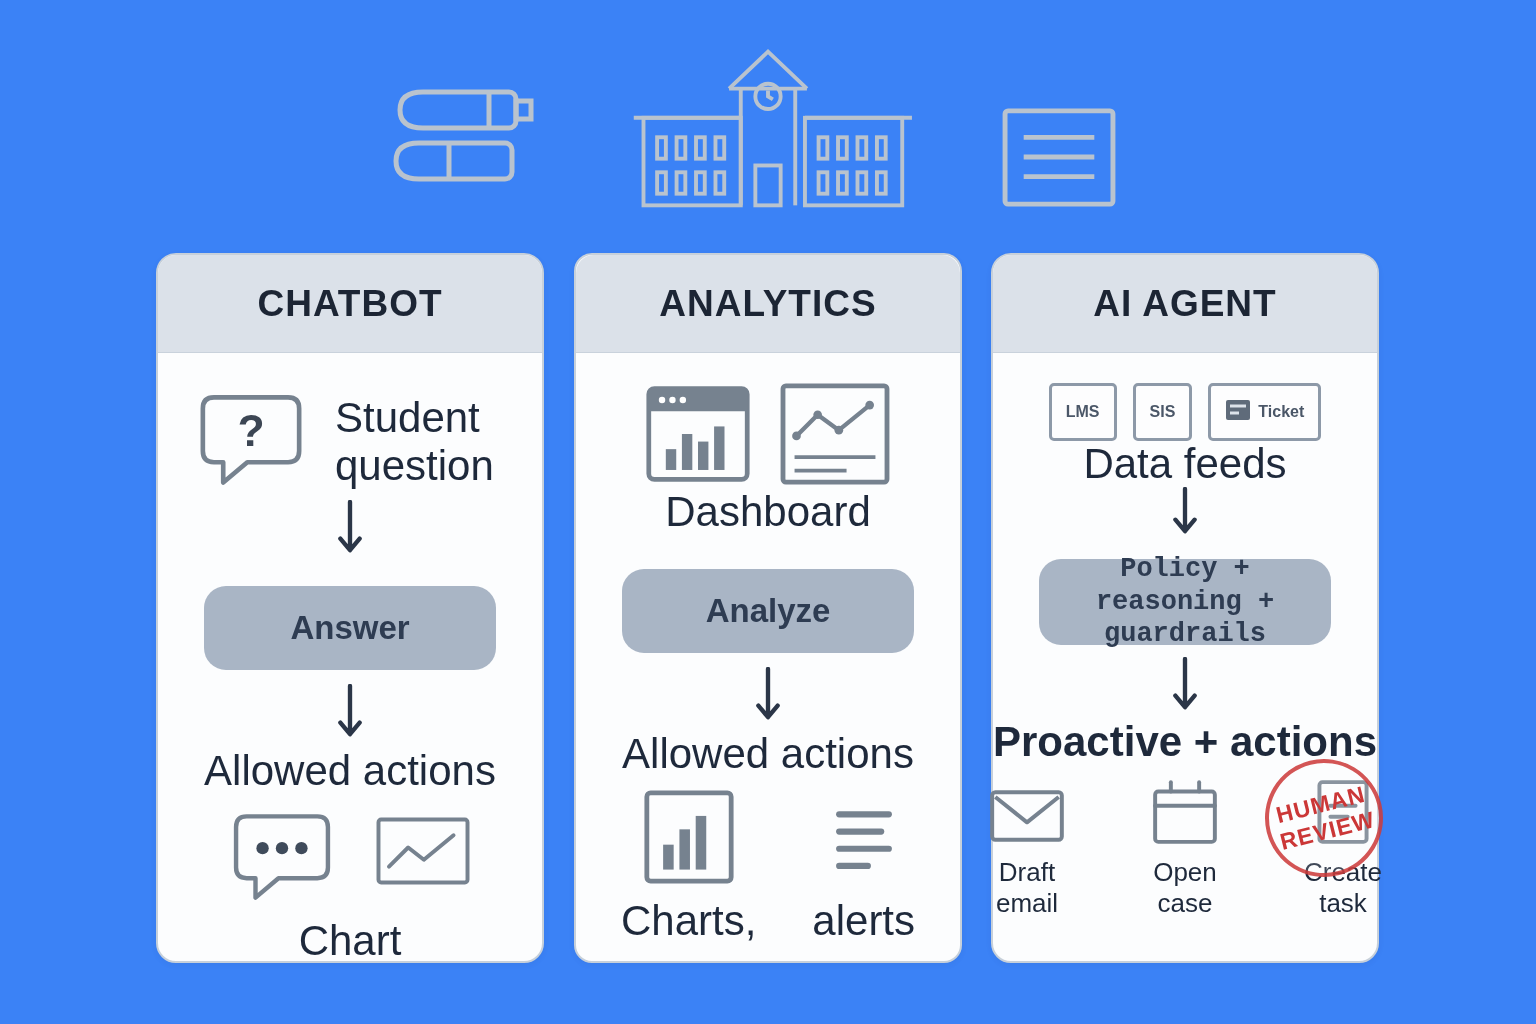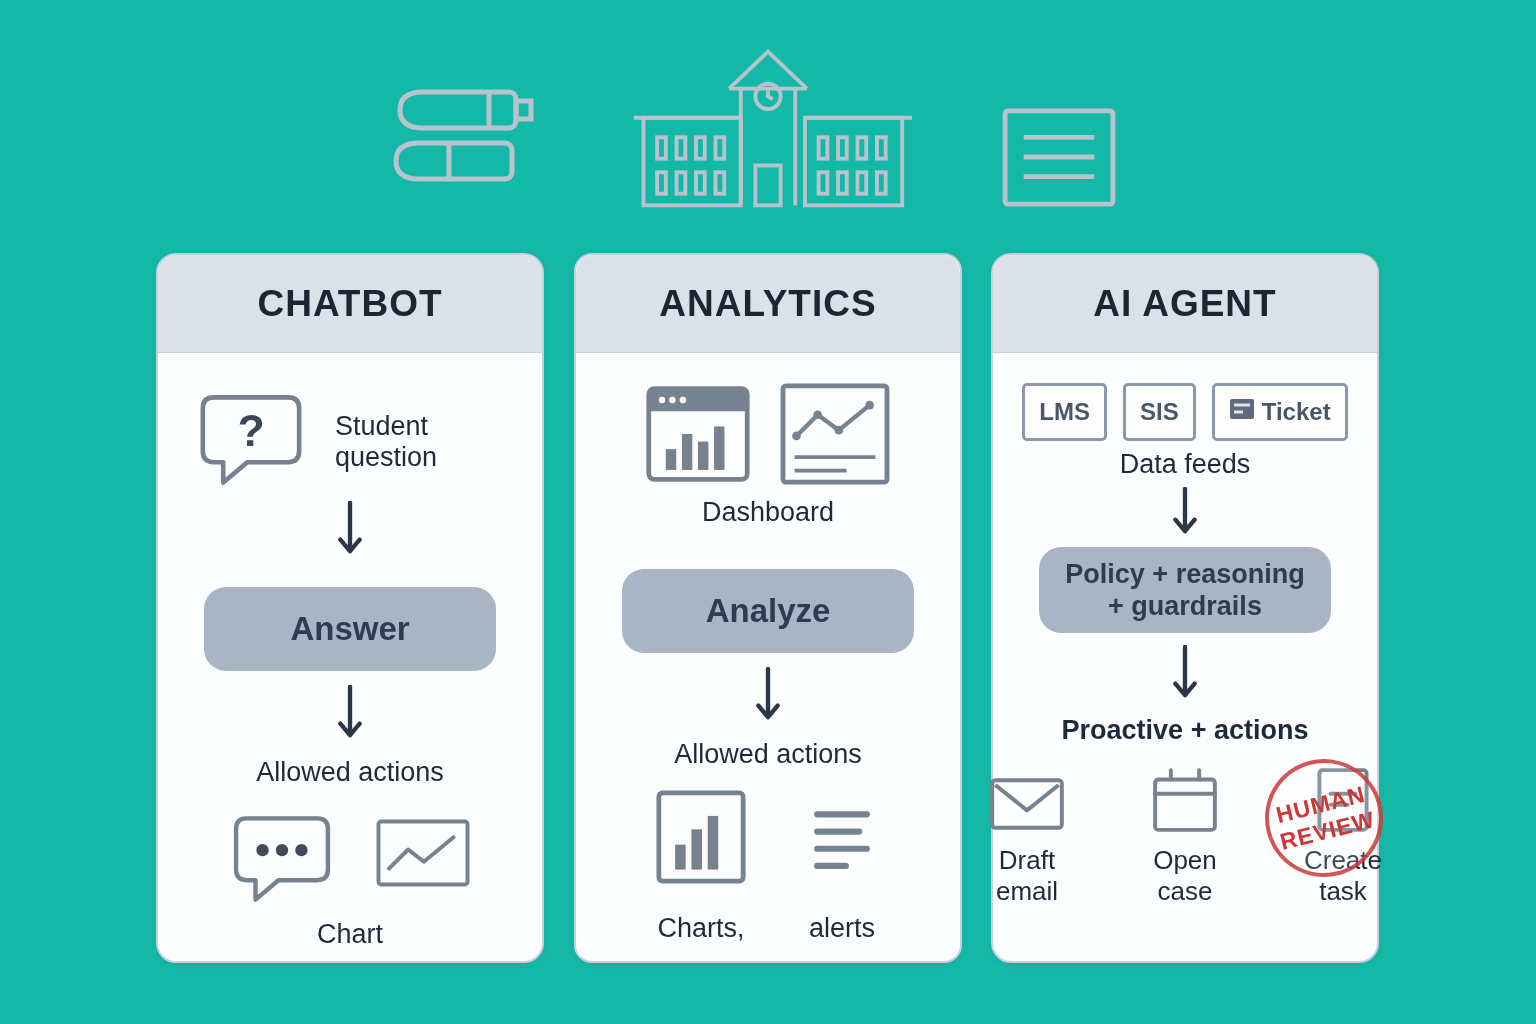--- a/index.html
+++ b/index.html
@@ -2,21 +2,21 @@
 <html><head>
 <meta charset="utf-8">
 <style>
   * { margin:0; padding:0; box-sizing:border-box; }
   html,body { width:1536px; height:1024px; }
   body {
     font-family:"Liberation Sans", sans-serif;
     background:#f5f6f8;
     overflow:hidden;
   }
-  .canvas { position:relative; width:1536px; height:1024px; background:#14b8a6; }
+  .canvas { position:relative; width:1536px; height:1024px; background:#3b82f6; }
 
   
   .decor { position:absolute; }
   .decor-books   { left:385px; top:80px; }
   .decor-building{ left:622px; top:40px; }
   .decor-notes   { left:1000px; top:106px; }
 
   
   .card {
     position:absolute; top:253px; width:388px; height:710px;
@@ -35,21 +35,21 @@
   .card-title {
     font-size:37px; font-weight:700; color:#1c2534; letter-spacing:1px;
   }
   .card-body {
     display:flex; flex-direction:column; align-items:center;
     height:612px; position:relative;
   }
 
   .row { display:flex; align-items:center; justify-content:center; }
 
-  .label-lg { font-size:27px; font-weight:500; color:#1e293b; text-align:center; }
+  .label-lg { font-size:42px; font-weight:500; color:#1e293b; text-align:center; }
   .label-sm { font-size:26px; font-weight:500; color:#1e293b; text-align:center; line-height:1.2; }
 
   .action-btn {
     width:292px; height:84px; background:#a9b5c5; border-radius:22px;
     display:flex; align-items:center; justify-content:center;
     font-size:33px; font-weight:700; color:#2e3c52; text-align:center;
   }
   .action-btn.two-line { font-size:27px; line-height:1.2; height:86px; padding:0 18px; }
 
   .arrow { display:block; }
@@ -65,33 +65,33 @@
   .c1-output { margin-top:8px; }
 
   
   .c2-icons { margin-top:28px; gap:28px; height:110px; align-items:center; }
   .c2-inputlabel { margin-top:2px; height:38px; line-height:38px; }
   .c2-btn { margin-top:38px; }
   .c2-arrow { margin-top:14px; }
   .c2-allowed { margin-top:8px; height:38px; line-height:38px; }
   .c2-outputs { margin-top:16px; gap:56px; align-items:flex-end; }
   .icon-col { display:flex; flex-direction:column; align-items:center; }
-  .icon-col .label-lg { margin-top:24px; }
+  .icon-col .label-lg { margin-top:8px; }
 
   
   .c3-sources { margin-top:30px; gap:16px; height:58px; }
   .src-box {
     height:58px; border:3px solid #8d99a8; border-radius:5px;
     display:flex; align-items:center; justify-content:center; gap:7px;
-    font-size:24px; font-weight:700; color:#4b5768; background:#fdfdfe;
+    font-size:16px; font-weight:700; color:#4b5768; background:#fdfdfe;
     padding:0 14px;
   }
   .c3-inputlabel { margin-top:4px; height:38px; line-height:38px; }
   .c3-arrow1 { margin-top:4px; }
-  .c3-btn { margin-top:6px; }
+  .c3-btn { margin-top:18px;font-family:Liberation Mono, monospace; }
   .c3-arrow2 { margin-top:12px; }
   .c3-output-title { margin-top:6px; height:38px; line-height:38px; font-weight:600; }
   .c3-outputs { margin-top:18px; gap:62px; align-items:center; }
   .out-col { display:flex; flex-direction:column; align-items:center; width:96px; }
   .out-col .icon-wrap { height:66px; display:flex; align-items:flex-end; justify-content:center; }
   .out-col .label-sm { margin-top:12px; }
 
   
   .stamp {
     position:absolute; left:272px; top:406px; width:118px; height:118px;

